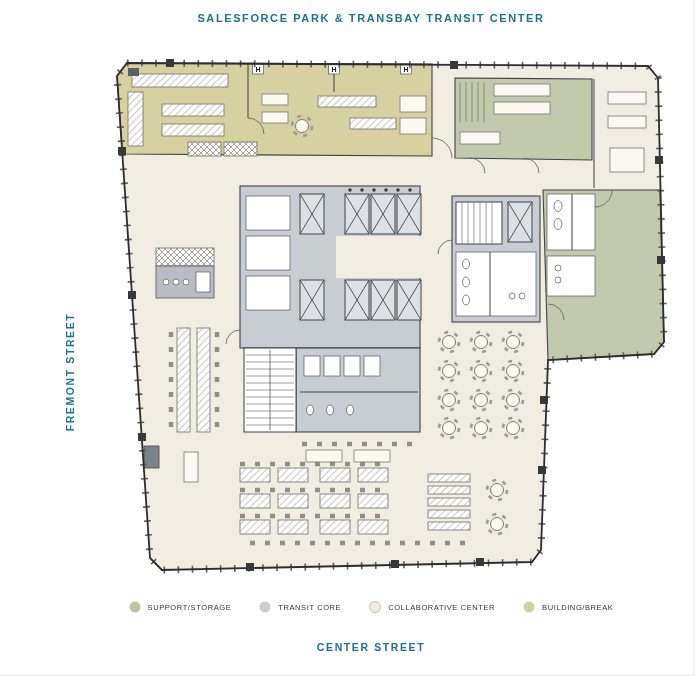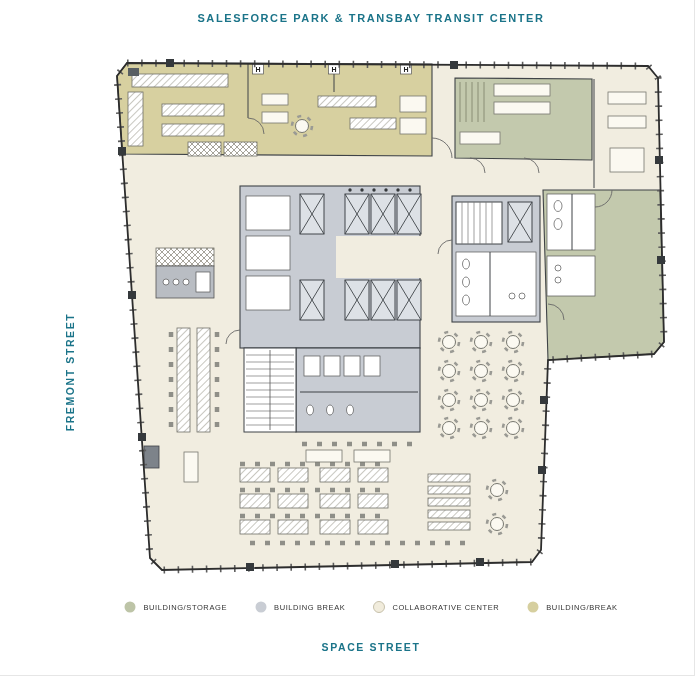--- a/index.html
+++ b/index.html
@@ -300,36 +300,36 @@
       <rect class="col" x="166" y="59" width="8" height="8"></rect>
       <rect class="col" x="450" y="61" width="8" height="8"></rect>
     </g>
   </svg>
 
   <div class="legend">
     <div class="legend-item">
       <svg width="12" height="12">
         <circle cx="6" cy="6" r="5.5" fill="#bdc4a7"></circle>
       </svg>
-      <span class="legend-label">BUILDING/STORAGE</span>
+      <span class="legend-label">SUPPORT/STORAGE</span>
     </div>
     <div class="legend-item">
       <svg width="12" height="12">
         <circle cx="6" cy="6" r="5.5" fill="#c9cdd4"></circle>
       </svg>
-      <span class="legend-label">BUILDING BREAK</span>
+      <span class="legend-label">TRANSIT CORE</span>
     </div>
     <div class="legend-item">
       <svg width="12" height="12">
         <circle cx="6" cy="6" r="5.5" stroke="#c6c0ab" stroke-width="1" fill="#f1ecdc"></circle>
       </svg>
       <span class="legend-label">COLLABORATIVE CENTER</span>
     </div>
     <div class="legend-item">
       <svg width="12" height="12">
         <circle cx="6" cy="6" r="5.5" fill="#d6cf9f"></circle>
       </svg>
       <span class="legend-label">BUILDING/BREAK</span>
     </div>
   </div>
 
-  <div class="street-bottom">SPACE STREET</div>
+  <div class="street-bottom">CENTER STREET</div>
 </div>
 
 </body></html>

